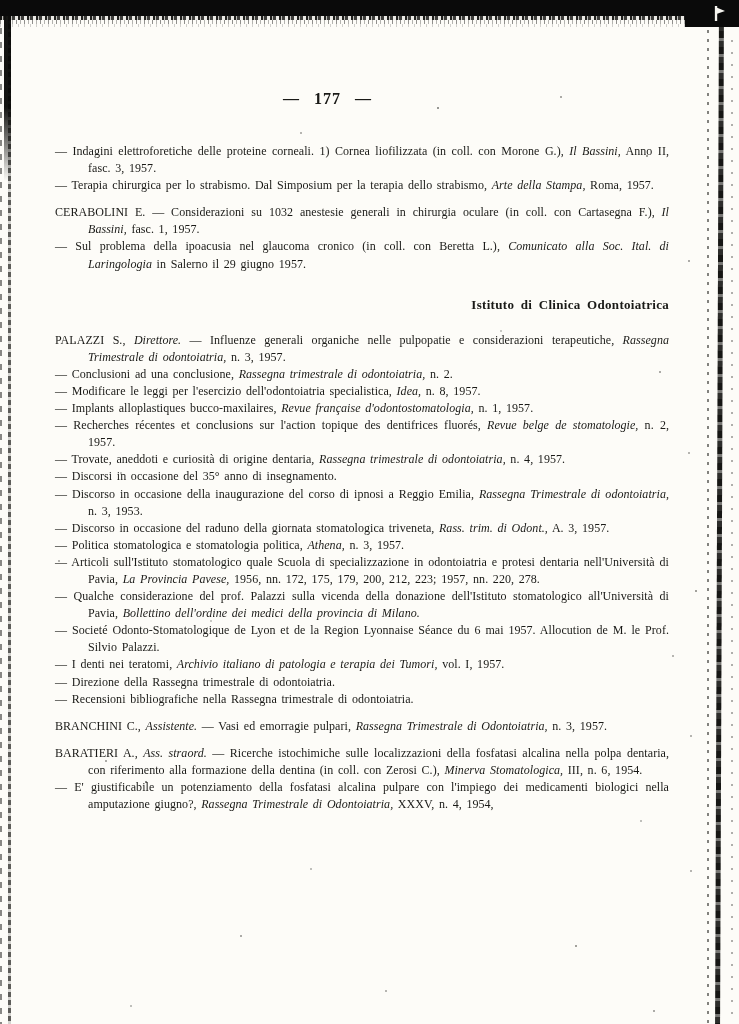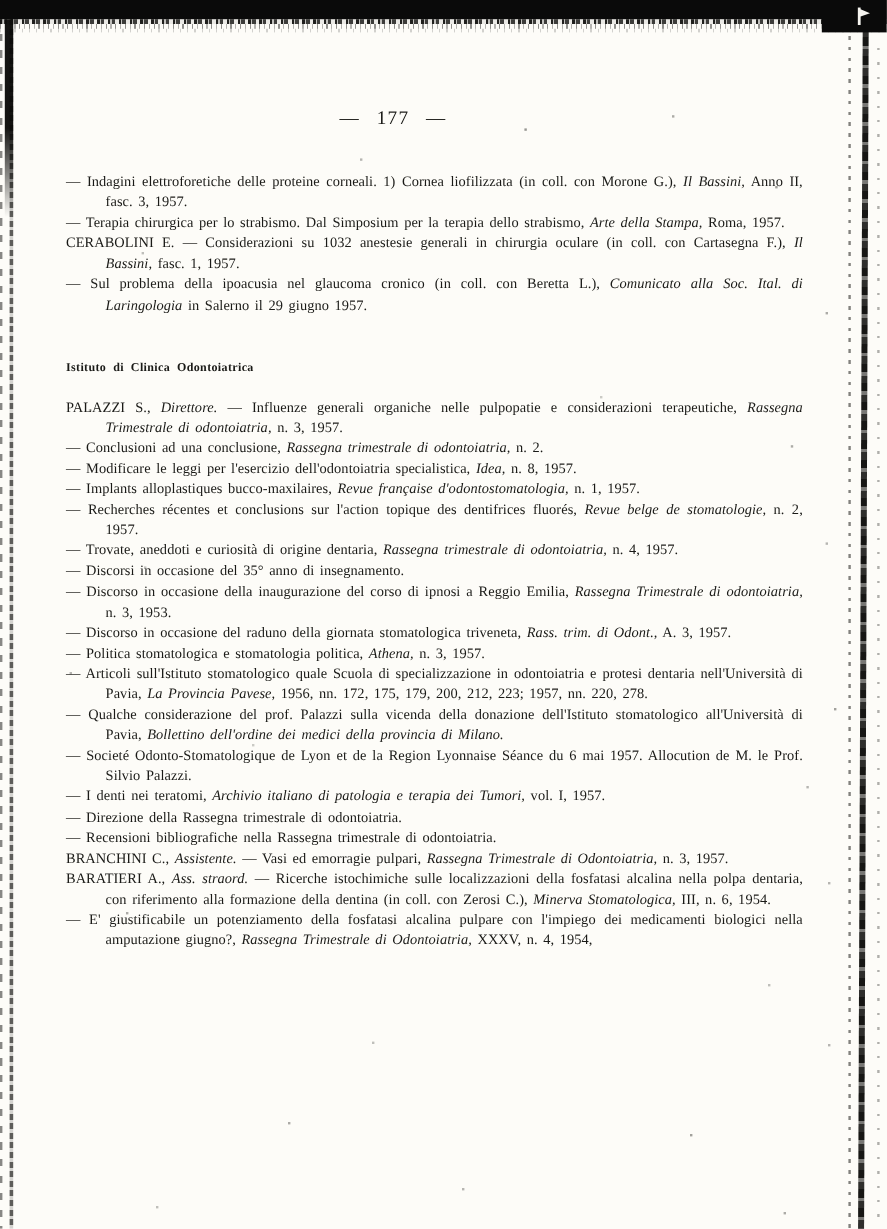--- a/index.html
+++ b/index.html
@@ -48,27 +48,27 @@
       672px 655px 0 rgba(50,50,45,.35), 105px 760px 0 rgba(50,50,45,.4),
       690px 735px 0 rgba(50,50,45,.35), 145px 781px 0 rgba(50,50,45,.55),
       640px 820px 0 rgba(50,50,45,.3), 690px 870px 0 rgba(50,50,45,.35),
       240px 935px 0 rgba(50,50,45,.4), 575px 945px 0 rgba(50,50,45,.45),
       130px 1005px 0 rgba(50,50,45,.3), 385px 990px 0 rgba(50,50,45,.35),
       653px 1010px 0 rgba(50,50,45,.4), 310px 868px 0 rgba(50,50,45,.3),
       500px 330px 0 rgba(50,50,45,.25), 210px 620px 0 rgba(50,50,45,.25); }
 
   
   .pagenum { position:absolute; top:90px; left:0; width:655px; text-align:center; z-index:3;
-    font-weight:normal; font-size:16px; word-spacing:9px; letter-spacing:1px; }
+    font-weight:bold; font-size:16px; word-spacing:9px; letter-spacing:1px; }
   .content { position:absolute; left:55px; width:614px; top:143px; z-index:3; }
   .entry { margin:0; font-size:12px; line-height:17.1px; text-align:justify;
     padding-left:33px; text-indent:-33px; word-spacing:1.6px; letter-spacing:0.05px; }
-  .entry.gap { margin-top:0; }
-  .heading { font-size:10px; font-weight:bold; text-align:left;
-    margin:38px 0 19px; word-spacing:3px; letter-spacing:0.3px; }
+  .entry.gap { margin-top:10px; }
+  .heading { font-size:13px; font-weight:bold; text-align:right;
+    margin:24px 0 19px; word-spacing:3px; letter-spacing:0.3px; }
   .it { font-style:italic; }
 </style>
 </head>
 <body>
 
 <div class="page">
 
   <div class="top-band"></div>
   <div class="top-fray1"></div>
   <div class="top-fray2"></div>

